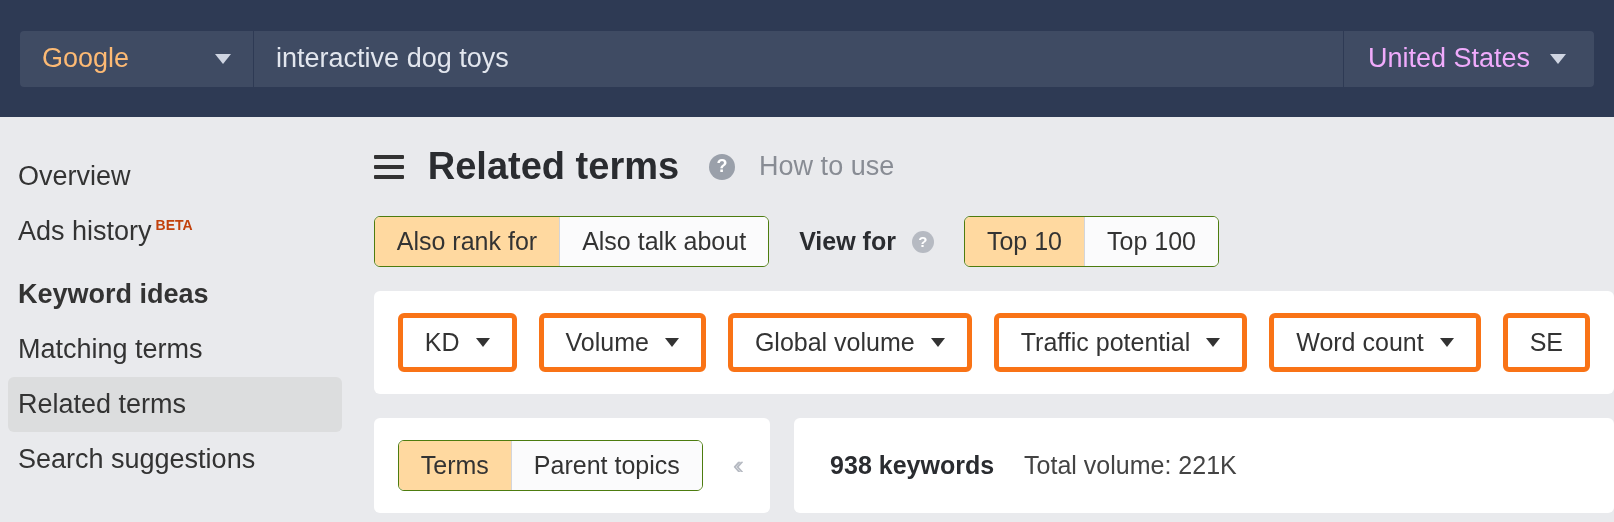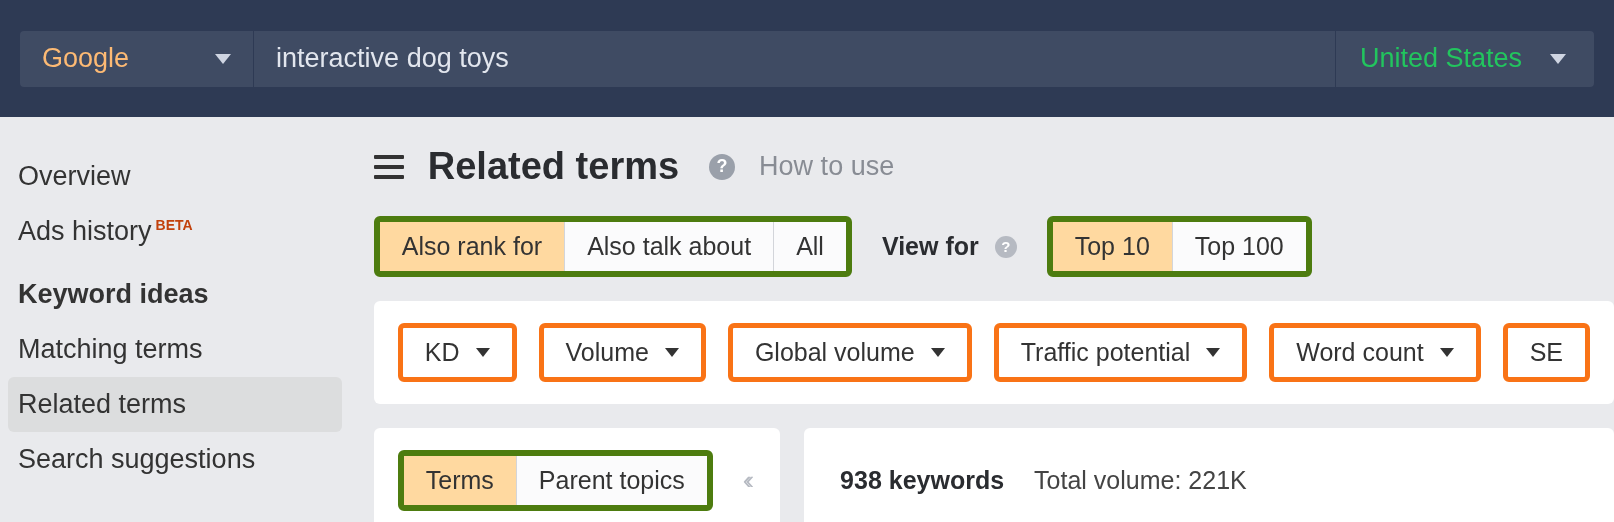--- a/index.html
+++ b/index.html
@@ -48,28 +48,28 @@
     height: 56px;
     border: none;
     font-size: 27px;
     padding: 0 22px;
     outline: none;
     border-left: 1px solid #2e3a54;
     border-right: 1px solid #2e3a54;
   }
   .select-country {
     background: #3f4b63;
-    color: #22c55e;
+    color: #f0abfc;
     height: 56px;
     display: flex;
     align-items: center;
     padding: 0 28px 0 24px;
     border-radius: 0 4px 4px 0;
     font-size: 27px;
-    gap: 28px;
+    gap: 20px;
     white-space: nowrap;
     cursor: pointer;
   }
 
   
   .content {
     display: flex;
   }
 
   
@@ -152,21 +152,21 @@
   }
 
   .toggle-row {
     display: flex;
     align-items: center;
     gap: 30px;
     margin-bottom: 24px;
   }
   .btn-group {
     display: inline-flex;
-    border: 6px solid #4d7c0f;
+    border: 1px solid #4d7c0f;
     border-radius: 6px;
     overflow: hidden;
     background: #fff;
   }
   .btn-seg {
     padding: 10px 22px;
     font-size: 25px;
     color: #333;
     background: #fbfbfc;
     border-right: 1px solid #d3d5da;
@@ -292,21 +292,20 @@
       </div>
       <h1 class="page-title">Related terms</h1>
       <div class="help-icon">?</div>
       <span class="how-to-use">How to use</span>
     </div>
 
     <div class="toggle-row">
       <div class="btn-group">
         <div class="btn-seg active">Also rank for</div>
         <div class="btn-seg">Also talk about</div>
-        <div class="btn-seg">All</div>
       </div>
       <div class="view-for-label">
         <span>View for</span>
         <div class="help-icon small">?</div>
       </div>
       <div class="btn-group">
         <div class="btn-seg active">Top 10</div>
         <div class="btn-seg">Top 100</div>
       </div>
     </div>

